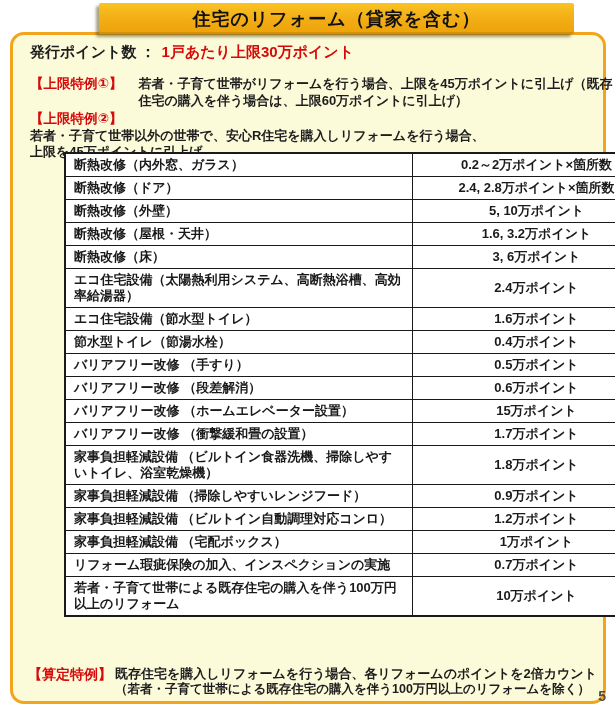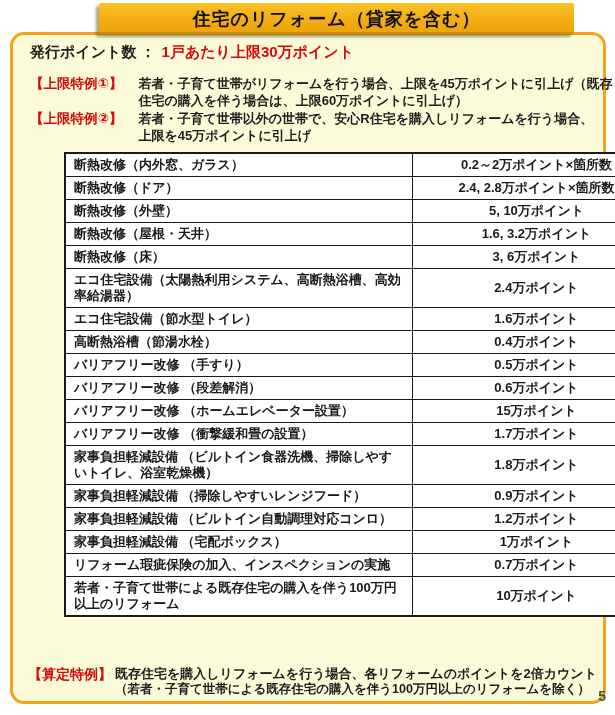--- a/index.html
+++ b/index.html
@@ -26,21 +26,21 @@
     font-size:15px;font-weight:bold;color:#1d1d1d;white-space:nowrap;text-align:right;
   }
   .issue .val{color:#D60A0A;margin-left:6px;}
   .note{
     position:absolute;left:30px;z-index:2;display:flex;align-items:flex-start;
     font-weight:bold;font-size:13px;line-height:16.5px;color:#1d1d1d;
   }
   .note .label{color:#D60A0A;white-space:nowrap;margin-right:16px;font-size:13.5px;}
   .note .body{white-space:pre-line;}
   #note1{top:76px;}
-  #note2{top:111px;}
+  #note2{top:111px;flex-direction:column;}
   table.points{
     position:absolute;left:64px;top:152px;width:598px;z-index:2;
     border-collapse:collapse;background:#ffffff;
     border:2px solid #1a1a1a;
   }
   table.points td{
     border:1px solid #1a1a1a;
     font-size:13px;font-weight:bold;color:#1a1a1a;
     padding:3px 8px;line-height:16px;vertical-align:middle;
   }
@@ -114,21 +114,21 @@
     <td class="item">エコ住宅設備（太陽熱利用システム、高断熱浴槽、高効率給湯器）</td>
     <td class="points-val">2.4万ポイント</td>
   </tr>
 
   <tr>
     <td class="item">エコ住宅設備（節水型トイレ）</td>
     <td class="points-val">1.6万ポイント</td>
   </tr>
 
   <tr>
-    <td class="item">高断熱浴槽（節湯水栓）</td>
+    <td class="item">節水型トイレ（節湯水栓）</td>
     <td class="points-val">0.4万ポイント</td>
   </tr>
 
 
   <tr>
     <td class="item">バリアフリー改修 （手すり）</td>
     <td class="points-val">0.5万ポイント</td>
   </tr>
 
   <tr>

